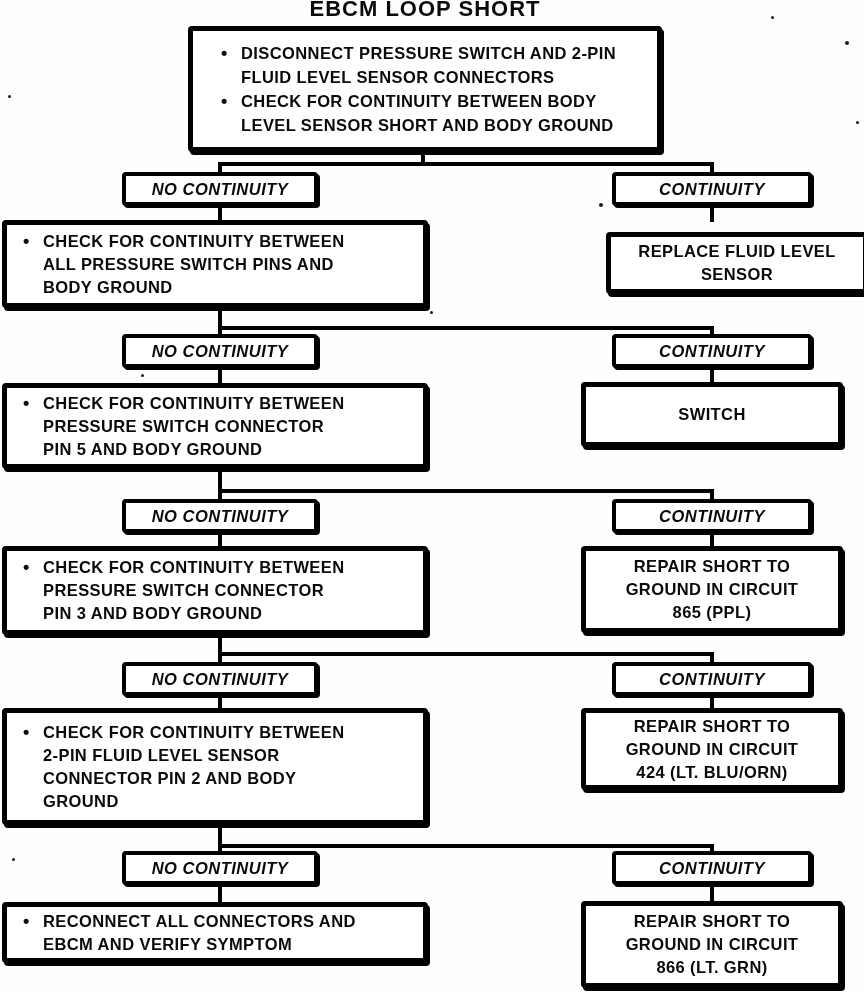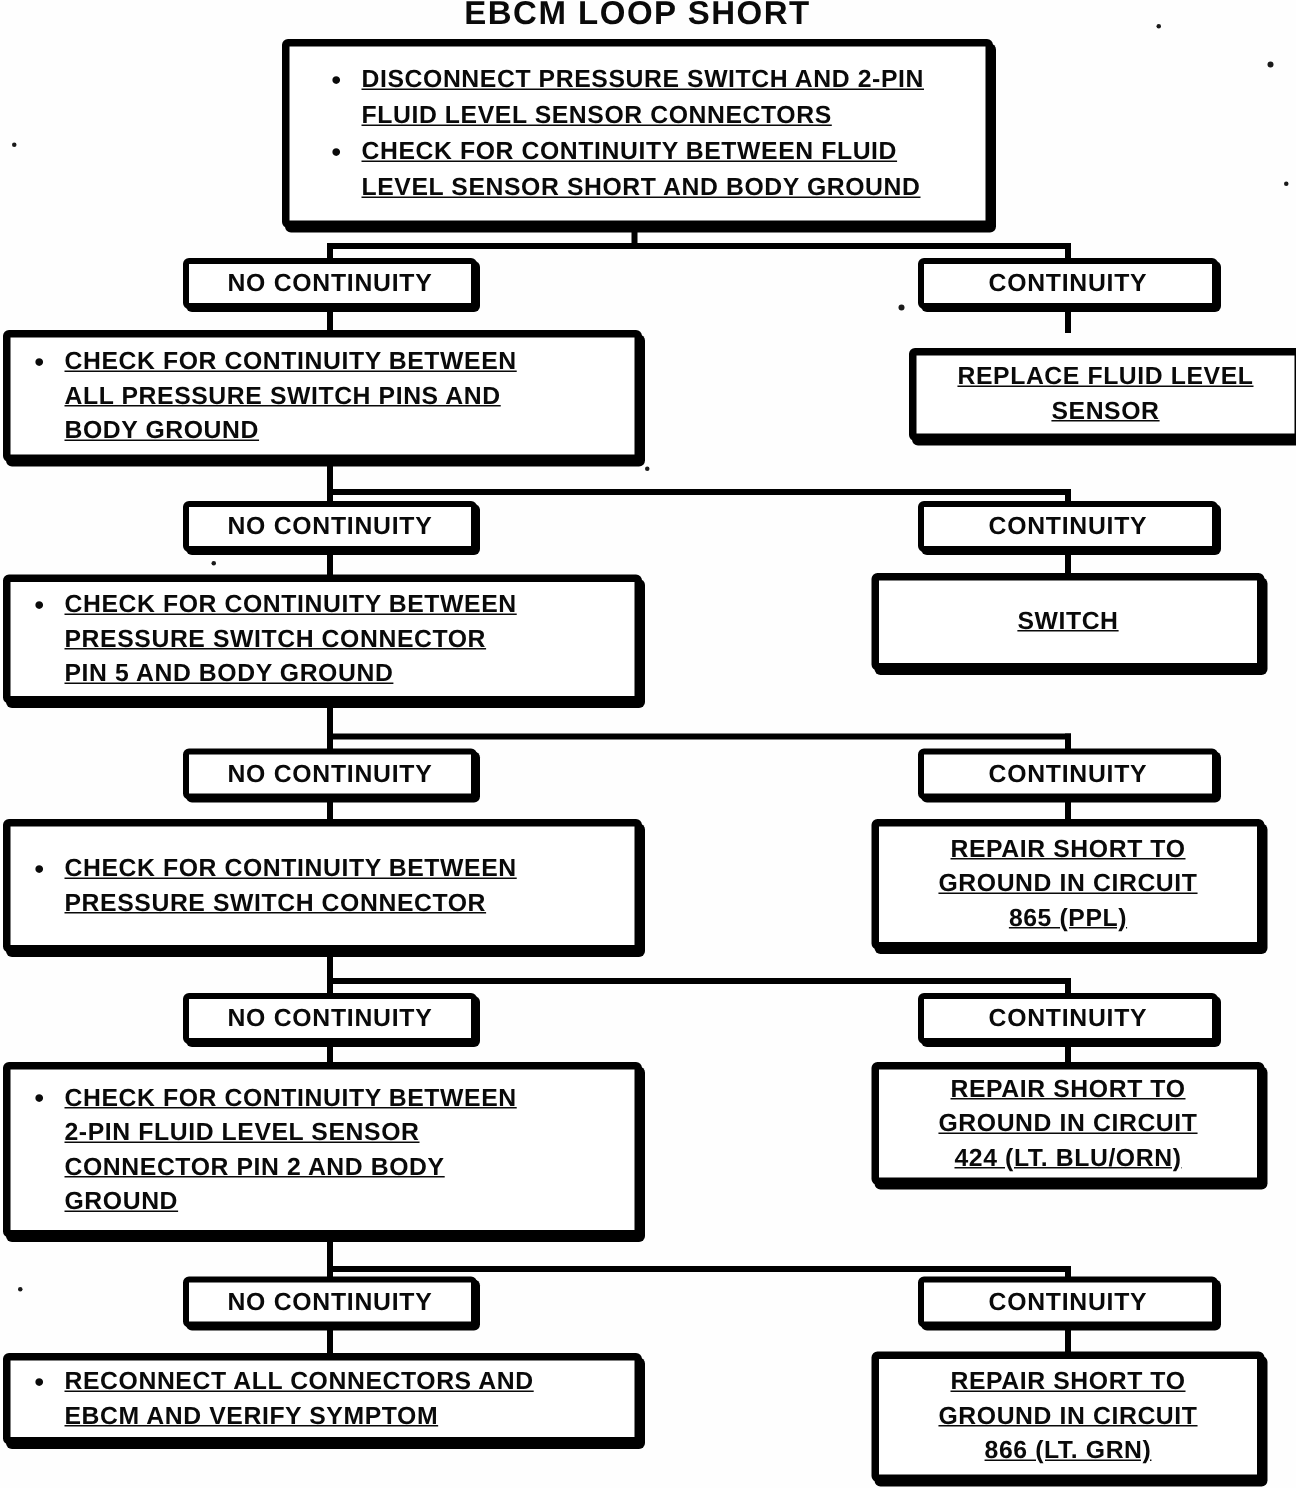--- a/index.html
+++ b/index.html
@@ -14,45 +14,45 @@
   }
   .box{
     position:absolute;box-sizing:border-box;background:#fff;
     border:5px solid #000;border-radius:4px;
     box-shadow:2px 3px 0 0 #000;
     display:flex;flex-direction:column;justify-content:center;
   }
   .label{
     border-width:4px;box-shadow:2px 2px 0 0 #000;
     align-items:center;text-align:center;
-    font-size:16.5px;font-weight:700;letter-spacing:.5px;white-space:nowrap;
+    font-size:16.5px;font-weight:700;letter-spacing:.5px;white-space:nowrap;font-style:italic;
   }
   .action{padding-left:36px;padding-right:6px;}
   .result{align-items:center;text-align:center;padding:2px 4px;}
   .ln{
     position:relative;font-size:16.5px;font-weight:700;letter-spacing:.4px;
-    line-height:23px;white-space:nowrap;text-decoration:underline;
+    line-height:23px;white-space:nowrap;
   }
   .start .ln{line-height:24px;}
   .ln.b::before{content:"\2022";position:absolute;left:-20px;font-size:18px;}
   .vl{position:absolute;width:4px;background:#000;}
   .hl{position:absolute;height:4px;background:#000;}
   .dot{position:absolute;background:#1a1a1a;border-radius:50%;}
 </style>
 </head>
 <body>
 
 <div class="canvas">
 
   <div class="title">EBCM LOOP SHORT</div>
 
   <div class="box start" style="left:188px;top:26px;width:474px;height:126px;padding-left:48px;">
     <div class="ln b">DISCONNECT PRESSURE SWITCH AND 2-PIN</div>
     <div class="ln">FLUID LEVEL SENSOR CONNECTORS</div>
-    <div class="ln b">CHECK FOR CONTINUITY BETWEEN FLUID</div>
+    <div class="ln b">CHECK FOR CONTINUITY BETWEEN BODY</div>
     <div class="ln">LEVEL SENSOR SHORT AND BODY GROUND</div>
   </div>
 
   <div class="vl" style="left:421px;top:148px;height:16px;"></div>
   <div class="hl" style="left:218px;top:162px;width:496px;"></div>
   <div class="vl" style="left:218px;top:162px;height:13px;"></div>
   <div class="vl" style="left:710px;top:162px;height:13px;"></div>
   <div class="vl" style="left:218px;top:204px;height:18px;"></div>
   <div class="vl" style="left:710px;top:204px;height:18px;"></div>
   <div class="vl" style="left:218px;top:305px;height:23px;"></div>
@@ -92,20 +92,21 @@
   <div class="vl" style="left:710px;top:489px;height:13px;"></div>
   <div class="vl" style="left:218px;top:530px;height:18px;"></div>
   <div class="vl" style="left:710px;top:530px;height:18px;"></div>
   <div class="vl" style="left:218px;top:632px;height:22px;"></div>
 
   <div class="box label" style="left:122px;top:499px;width:196px;height:34px;">NO CONTINUITY</div>
   <div class="box label" style="left:612px;top:499px;width:200px;height:34px;">CONTINUITY</div>
   <div class="box action" style="left:2px;top:546px;width:426px;height:89px;">
     <div class="ln b">CHECK FOR CONTINUITY BETWEEN</div>
     <div class="ln">PRESSURE SWITCH CONNECTOR</div>
+    <div class="ln">PIN 3 AND BODY GROUND</div>
   </div>
   <div class="box result" style="left:581px;top:546px;width:262px;height:87px;">
     <div class="ln">REPAIR SHORT TO</div>
     <div class="ln">GROUND IN CIRCUIT</div>
     <div class="ln">865 (PPL)</div>
   </div>
 
   <div class="hl" style="left:218px;top:652px;width:496px;"></div>
   <div class="vl" style="left:218px;top:652px;height:13px;"></div>
   <div class="vl" style="left:710px;top:652px;height:13px;"></div>

